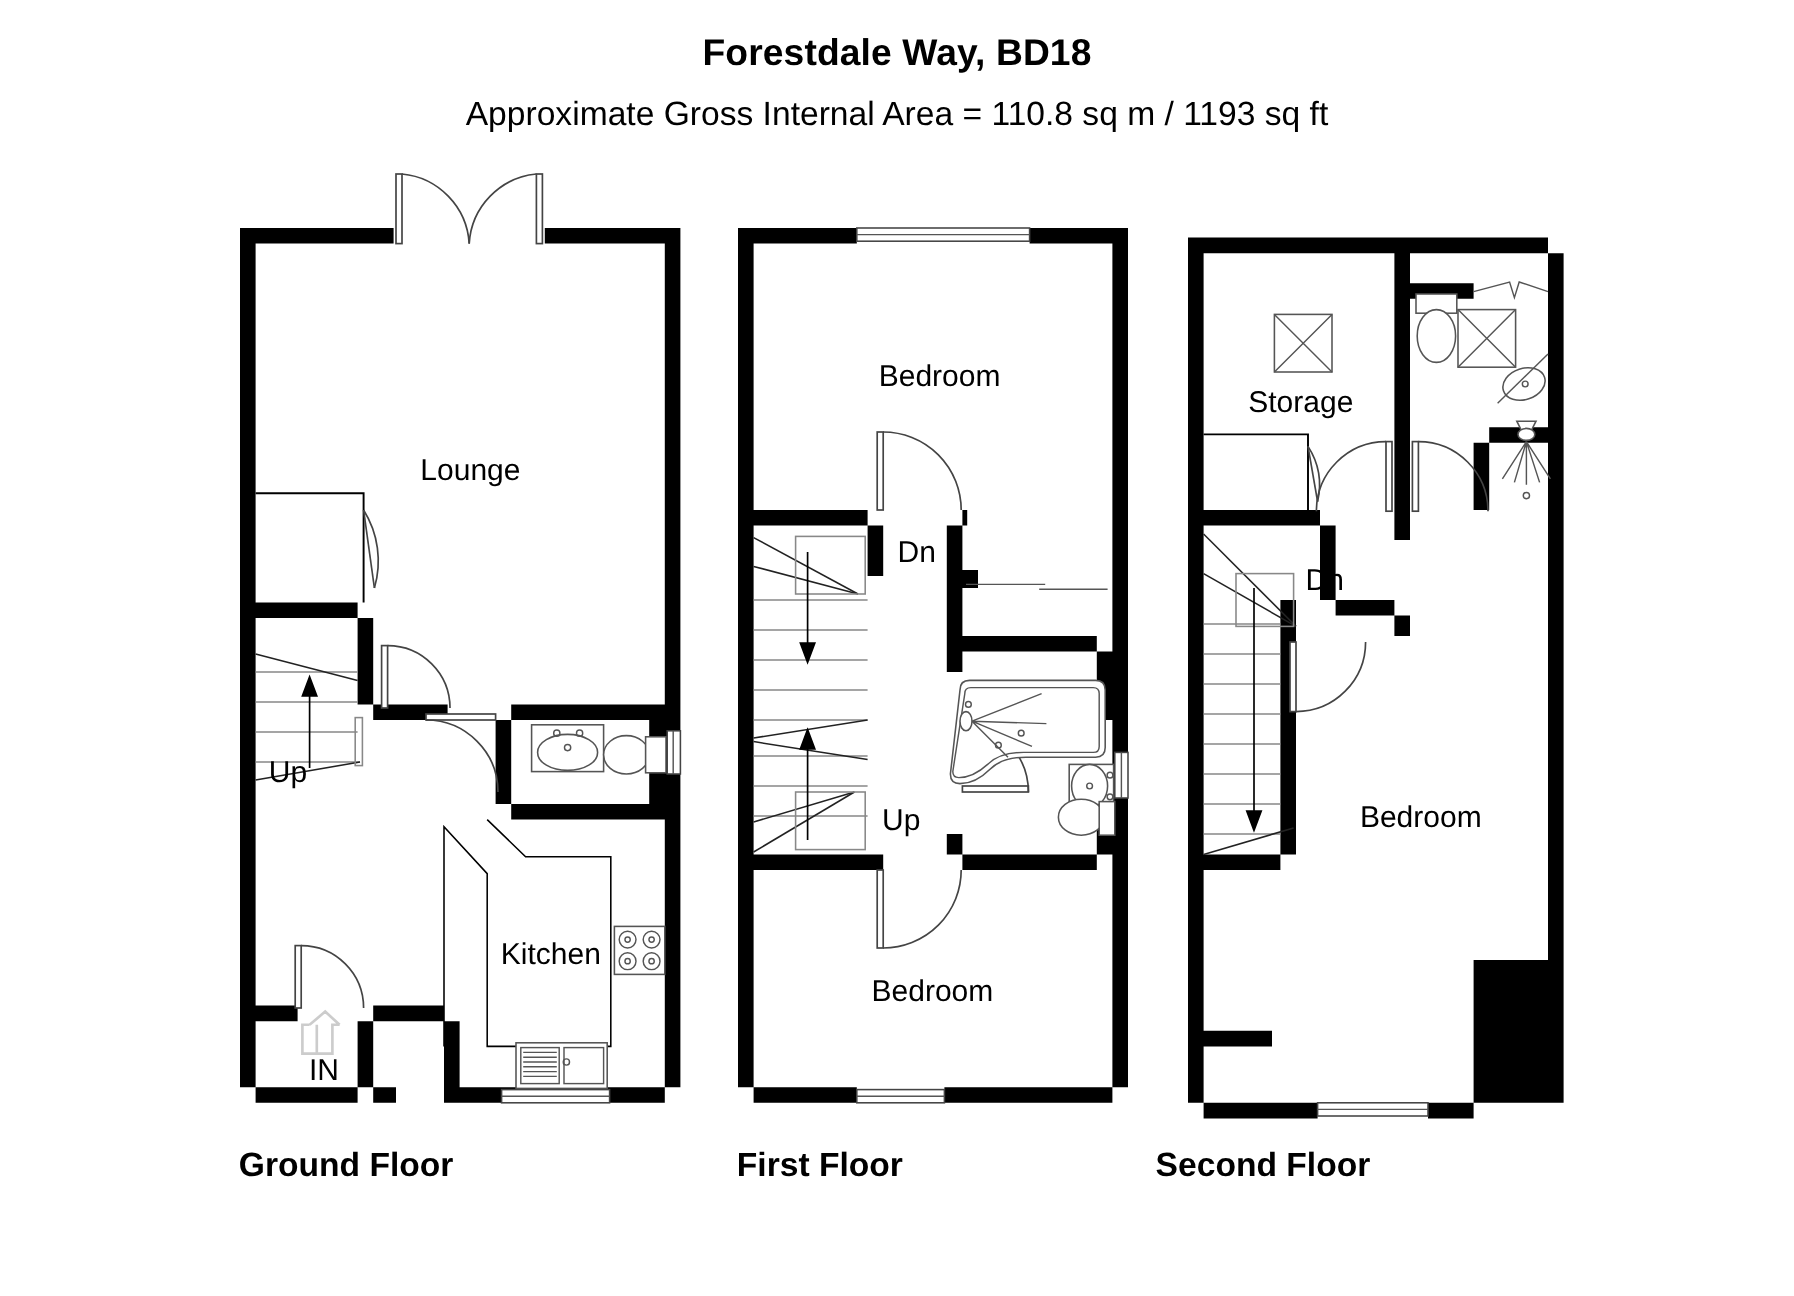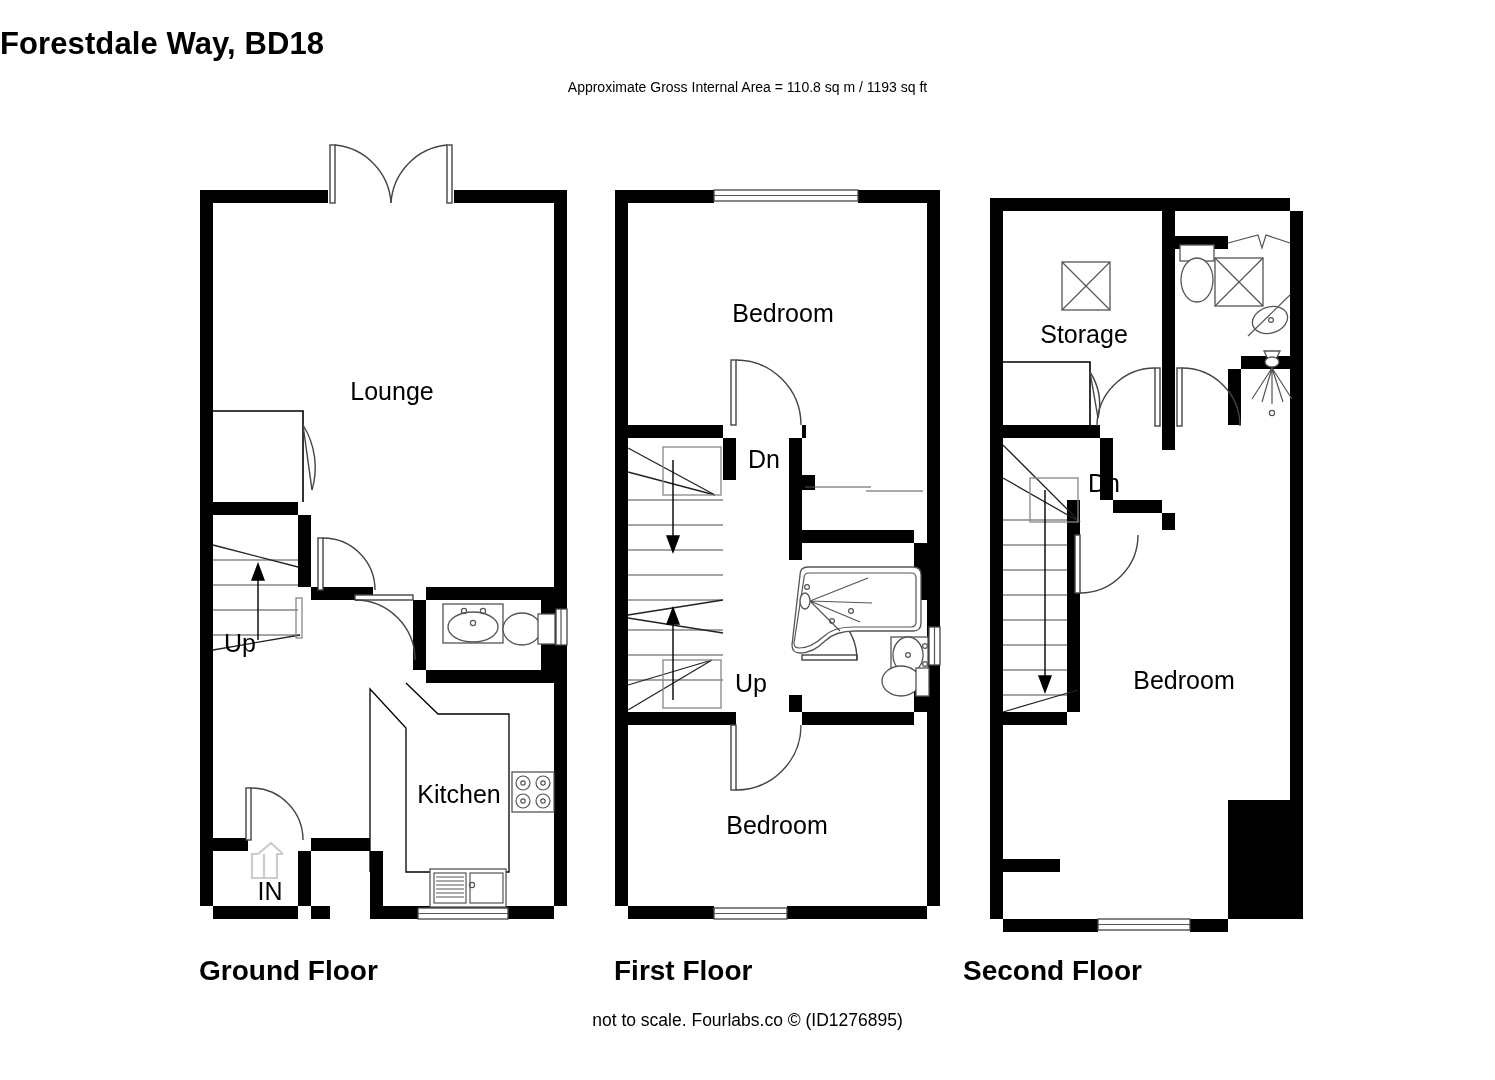--- a/index.html
+++ b/index.html
@@ -18,31 +18,32 @@
   .page {
     width: 1495px;
     height: 1080px;
     position: relative;
   }
   .title {
     position: absolute;
     top: 26px;
     left: 0;
     width: 1495px;
+    text-align: center;
     font-size: 31px;
     font-weight: bold;
     letter-spacing: 0.1px;
   }
   .subtitle {
     position: absolute;
     top: 79px;
     left: 0;
     width: 1495px;
     text-align: center;
-    font-size: 14px;
+    font-size: 28px;
     font-weight: normal;
   }
   .plans {
     position: absolute;
     top: 0;
     left: 0;
     width: 1495px;
     height: 1000px;
   }
   .footer {
@@ -411,16 +412,15 @@
       <tspan>First Floor</tspan>
     </text>
     <text class="floor-label" x="963" y="980" text-anchor="start">
       <tspan>Second Floor</tspan>
     </text>
 
   </svg>
   </div>
 
   <div class="footer">
-    <div>not to scale. Fourlabs.co © (ID1276895)</div>
   </div>
 
 </div>
 
 </body></html>

